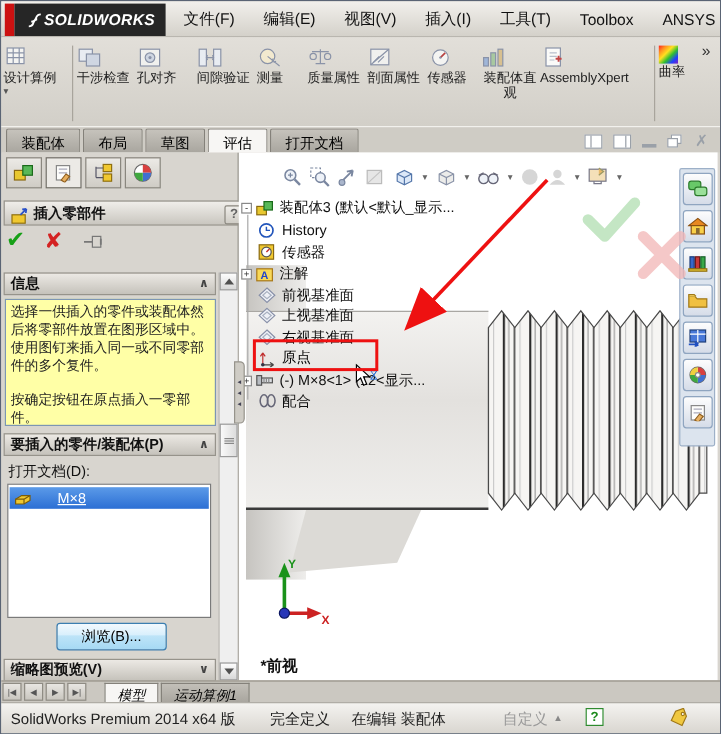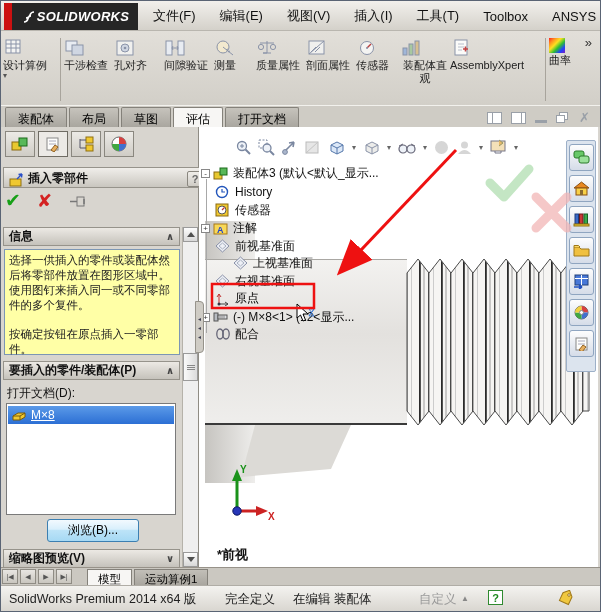--- a/index.html
+++ b/index.html
@@ -39,21 +39,21 @@
   .pm-tab.active{background:#eceae6;border-color:#6f6c64;}
   .pm-hdr{position:absolute;left:2px;width:205px;height:21px;background:linear-gradient(#f0eeea,#c9c6bf);border:1px solid #96938b;display:flex;align-items:flex-end;padding:0 4px;gap:4px;font-size:12px;font-weight:bold;color:#111;}
   .helpbtn{margin-left:auto;width:16px;height:16px;background:linear-gradient(#efede9,#cfccc5);border:1px solid #8a877f;border-radius:2px;color:#666;font-weight:bold;font-size:11px;display:flex;align-items:center;justify-content:center;}
   .actions{position:absolute;left:4px;top:64px;display:flex;align-items:center;gap:16px;}
   .ok{color:#17a017;font-size:19px;font-weight:bold;line-height:20px;}
   .cancel{color:#d42222;font-size:18px;font-weight:bold;line-height:20px;}
   .infobox{position:absolute;left:3px;top:122px;width:176px;height:106px;background:#ffffa6;border:1px solid #7c96b4;padding:3px 4px;font-size:11.5px;line-height:15px;color:#222;}
   .infobox p{margin:0 0 14px 0;}
   .openlabel{position:absolute;left:6px;top:258px;font-size:12px;color:#111;}
   .listbox{position:absolute;left:5px;top:276px;width:170px;height:112px;background:#fff;border:1px solid #7a7a7a;}
-  .lb-sel{position:absolute;left:1px;right:1px;top:2px;height:18px;background:linear-gradient(#5b9ae8,#2c6fd4);display:flex;align-items:center;gap:5px;padding-left:4px;color:#fff;font-size:12px;text-decoration:underline;}
+  .lb-sel{position:absolute;left:1px;right:1px;top:2px;height:18px;background:linear-gradient(#5b9ae8,#2c6fd4);display:flex;align-items:center;gap:22px;padding-left:4px;color:#fff;font-size:12px;text-decoration:underline;}
   .browse{position:absolute;left:46px;top:392px;width:92px;height:23px;border:1px solid #3c7fb1;border-radius:3px;background:linear-gradient(#f2f9fe 0%,#d8effc 45%,#bee4f8 46%,#a6d9f4 100%);font-size:12px;color:#000;display:flex;align-items:center;justify-content:center;}
   .sechdr{position:absolute;left:2px;width:177px;height:19px;background:linear-gradient(#ece9e4,#c5c2bb);border:1px solid #96938b;display:flex;align-items:center;padding:0 5px;font-size:12px;font-weight:bold;color:#111;}
   .sechdr .chev{margin-left:auto;color:#444;font-size:10px;}
   .vsb{position:absolute;left:181px;top:100px;width:16px;height:340px;background:#efefef;border-left:1px solid #b5b2aa;}
   .sb-btn{position:absolute;left:0;width:15px;height:15px;background:linear-gradient(#fdfdfd,#d8d8d8);border:1px solid #9a9a9a;display:flex;align-items:center;justify-content:center;}
   .tri-up{width:0;height:0;border-left:4px solid transparent;border-right:4px solid transparent;border-bottom:5px solid #505050;}
   .tri-dn{width:0;height:0;border-left:4px solid transparent;border-right:4px solid transparent;border-top:5px solid #505050;}
   .sb-thumb{position:absolute;left:0;top:126px;width:15px;height:28px;background:linear-gradient(90deg,#fafafa,#dcdcdc);border:1px solid #9a9a9a;display:flex;flex-direction:column;align-items:center;justify-content:center;gap:1px;}
   .sb-thumb i{width:8px;height:1px;background:#888;}
   .splitter{position:absolute;left:194px;top:300px;width:9px;height:52px;background:#cfccc5;border:1px solid #96938b;border-radius:0 4px 4px 0;z-index:25;display:flex;flex-direction:column;align-items:center;justify-content:center;gap:2px;font-size:6px;color:#445;}
@@ -72,21 +72,21 @@
   .viewlabel{position:absolute;left:18px;top:419px;font-size:13px;font-weight:bold;color:#111;z-index:6;}
   .cursor{position:absolute;left:97px;top:176px;z-index:12;}
 
   
   .taskpane{position:absolute;left:367px;top:13px;width:30px;height:232px;background:#dce4ee;border:1px solid #9db0c8;border-radius:2px;padding:3px 0 0 2px;z-index:8;}
   .tp-btn{width:25px;height:27px;background:linear-gradient(#fdfdfd,#d5dce8);border:1px solid #8fa5c0;border-radius:3px;margin-bottom:4px;display:flex;align-items:center;justify-content:center;}
 
   
   .botbar{position:absolute;left:0;top:566px;width:601px;height:18px;background:#cbc8c1;border-top:1px solid #979289;display:flex;align-items:flex-end;}
   .navbtn{width:16px;height:15px;margin:0 1px 1px 1px;background:linear-gradient(#e8e6e2,#c9c6bf);border:1px solid #8f8c84;font-size:7px;color:#555;display:flex;align-items:center;justify-content:center;}
-  .btab{height:16px;padding:2px 10px;font-size:11.5px;border:1px solid #84817a;border-bottom:none;background:linear-gradient(#c2bfb8,#a9a69f);margin-left:2px;}
+  .btab{height:16px;padding:2px 10px;font-size:11.5px;border:1px solid #84817a;border-bottom:none;background:linear-gradient(#c2bfb8,#a9a69f);margin-left:2px;font-style:italic;}
   .btab.active{background:#f7f6f4;}
 
   
   .statusbar{position:absolute;left:0;top:584px;width:601px;height:26px;background:linear-gradient(#f4f3f0,#d9d6d0);border-top:1px solid #b0ada6;font-size:12.5px;color:#222;}
   .st{position:absolute;top:5px;white-space:nowrap;}
   .st-custom{color:#9a9a9a;}
   .st-caret{color:#888;font-size:8px;top:8px;}
   .st-help{width:15px;height:15px;border:1px solid #2f8a2f;background:#fff;color:#1c8a1c;font-weight:bold;font-size:11px;display:flex;align-items:center;justify-content:center;top:4px;}
 </style>
 </head>
@@ -445,21 +445,21 @@
     </div>
     <div class="trow" style="top:110px;left:13px">
       <span class="ticon">
           <svg width="15" height="14" viewBox="0 0 15 14">
             <polygon points="7.5,1 14,7 7.5,13 1,7" fill="#eef0f6" stroke="#8890a8"></polygon>
             <polygon points="7.5,4 11,7 7.5,10 4,7" fill="none" stroke="#a8b0c0"></polygon>
           </svg>
         </span>
       <span class="tlabel">前视基准面</span>
     </div>
-    <div class="trow" style="top:127px;left:31px">
+    <div class="trow" style="top:127px;left:13px">
       <span class="ticon">
           <svg width="15" height="14" viewBox="0 0 15 14">
             <polygon points="7.5,1 14,7 7.5,13 1,7" fill="#eef0f6" stroke="#8890a8"></polygon>
             <polygon points="7.5,4 11,7 7.5,10 4,7" fill="none" stroke="#a8b0c0"></polygon>
           </svg>
         </span>
       <span class="tlabel">上视基准面</span>
     </div>
     <div class="trow" style="top:145px;left:13px">
       <span class="ticon">

